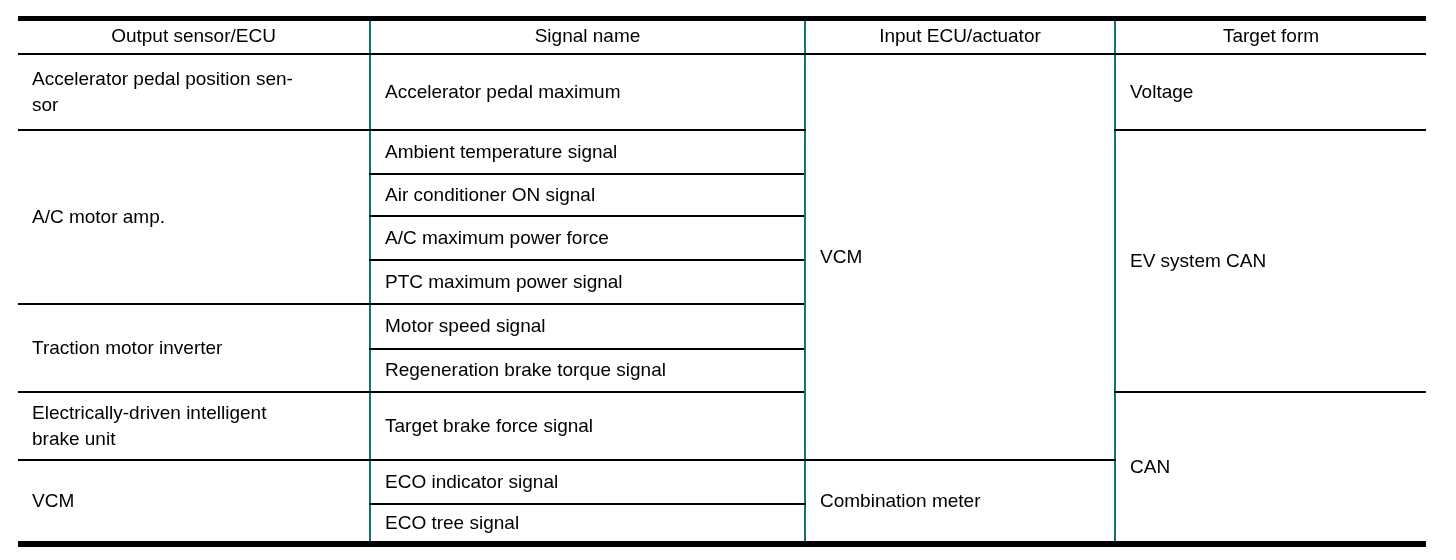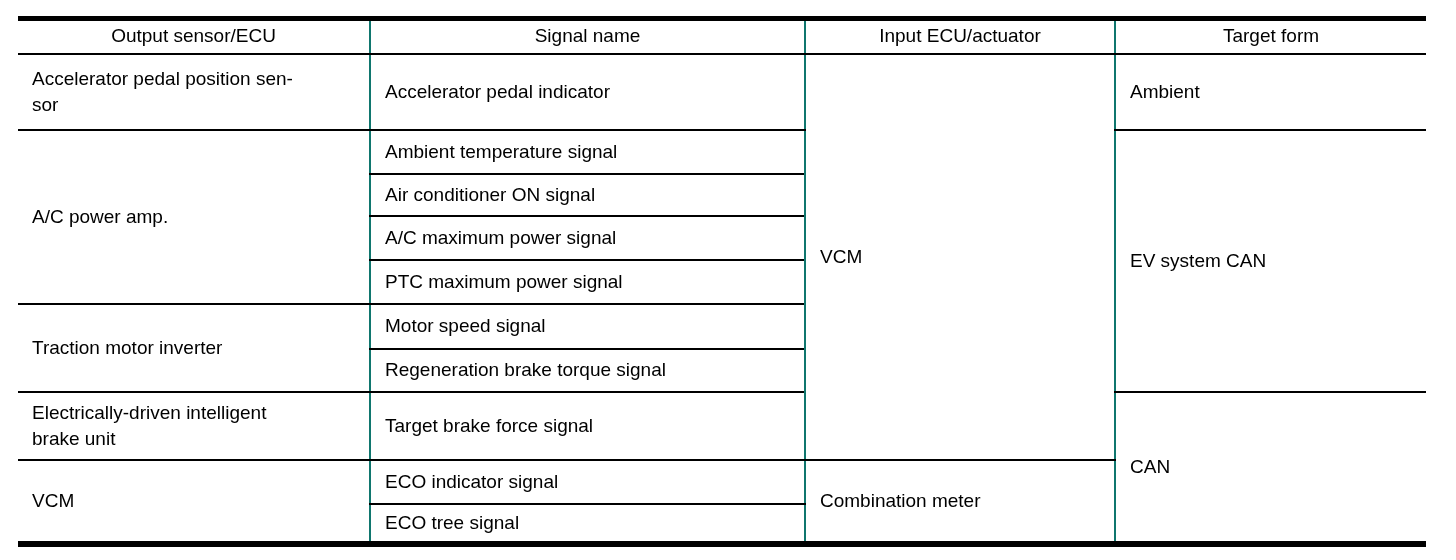--- a/index.html
+++ b/index.html
@@ -71,34 +71,34 @@
       <th class="c1">Output sensor/ECU</th>
       <th class="c2">Signal name</th>
       <th class="c3">Input ECU/actuator</th>
       <th class="c4">Target form</th>
     </tr>
   </thead>
   <tbody>
     <tr class="r1">
       <td class="c1">Accelerator pedal position sen-
 sor</td>
-      <td class="c2">Accelerator pedal indicator</td>
+      <td class="c2">Accelerator pedal maximum</td>
       <td class="c3" rowspan="8">VCM</td>
-      <td class="c4">Ambient</td>
+      <td class="c4">Voltage</td>
     </tr>
     <tr class="r2">
-      <td class="c1" rowspan="4">A/C power amp.</td>
+      <td class="c1" rowspan="4">A/C motor amp.</td>
       <td class="c2">Ambient temperature signal</td>
       <td class="c4" rowspan="6">EV system CAN</td>
     </tr>
     <tr class="r3">
       <td class="c2">Air conditioner ON signal</td>
     </tr>
     <tr class="r4">
-      <td class="c2">A/C maximum power signal</td>
+      <td class="c2">A/C maximum power force</td>
     </tr>
     <tr class="r5">
       <td class="c2">PTC maximum power signal</td>
     </tr>
     <tr class="r6">
       <td class="c1" rowspan="2">Traction motor inverter</td>
       <td class="c2">Motor speed signal</td>
     </tr>
     <tr class="r7">
       <td class="c2">Regeneration brake torque signal</td>

